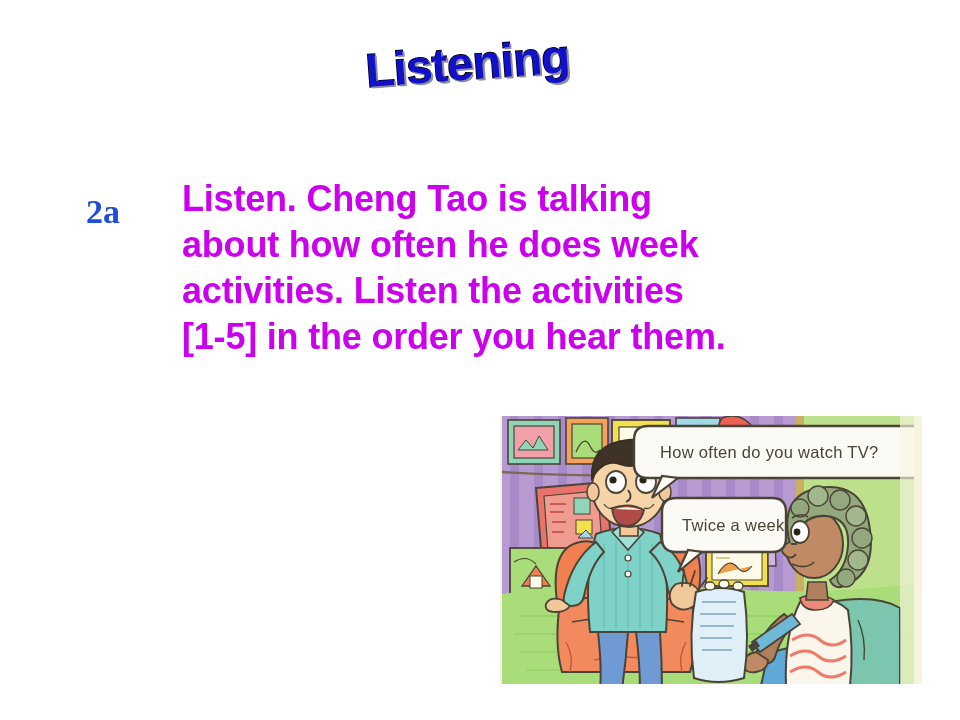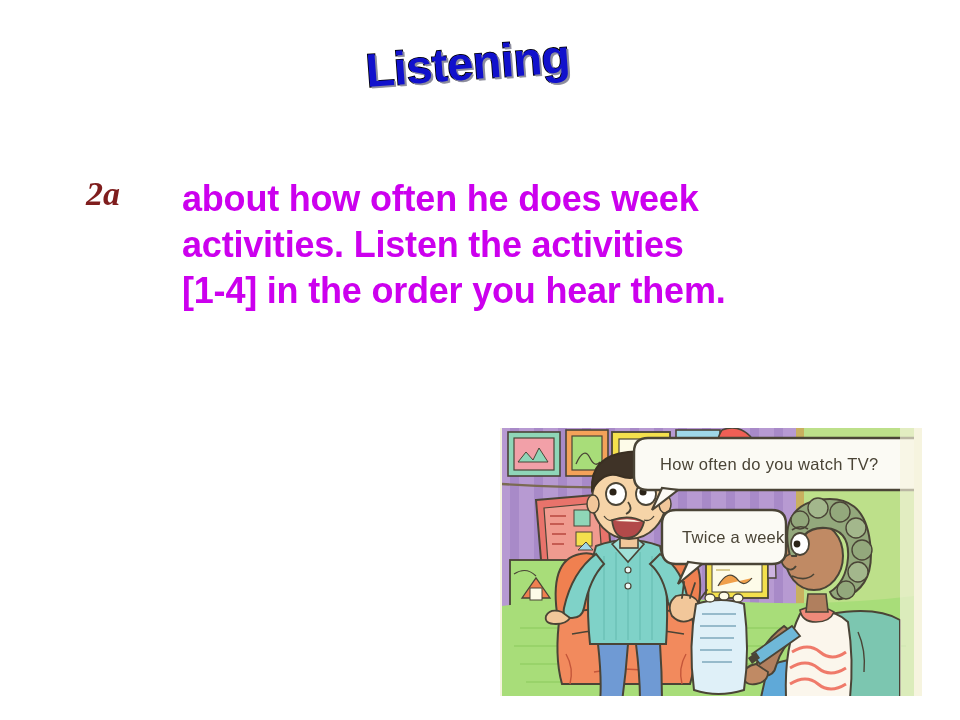--- a/index.html
+++ b/index.html
@@ -49,27 +49,26 @@
   
   .exercise {
     position: absolute;
     left: 0;
     top: 176px;
     width: 960px;
   }
   .ex-number {
     position: absolute;
     left: 86px;
-    top: 0;
+    top: 18px;
     font-family: "Liberation Serif", serif;
     font-weight: bold;
     font-size: 34px;
     line-height: 36px;
-    color: #7f1d1d;
-    font-style: italic;
+    color: #1d4ed8;
   }
   .ex-body {
     position: absolute;
     left: 182px;
     top: 0px;
     width: 760px;
   }
   .ex-line {
     font-family: "Liberation Sans", sans-serif;
     font-weight: bold;
@@ -77,21 +76,21 @@
     line-height: 46px;
     color: #cc00ee;
     white-space: nowrap;
     letter-spacing: -0.2px;
   }
 
   
   .illus {
     position: absolute;
     left: 500px;
-    top: 428px;
+    top: 416px;
     width: 422px;
     height: 278px;
     overflow: hidden;
     background: #f6f4df;
   }
   .illus svg {
     display: block;
     width: 422px;
     height: 278px;
   }
@@ -109,23 +108,24 @@
 
   <div class="title-wrap">
     <div class="title-text">Listening</div>
   </div>
 
   <div class="exercise">
 
     <div class="ex-number">2a</div>
 
     <div class="ex-body">
+      <div class="ex-line">Listen. Cheng Tao is talking</div>
       <div class="ex-line">about how often he does week</div>
       <div class="ex-line">activities. Listen the activities</div>
-      <div class="ex-line">[1-4] in the order you hear them.</div>
+      <div class="ex-line">[1-5] in the order you hear them.</div>
     </div>
 
   </div>
 
   <div class="illus">
     <svg viewBox="0 0 422 278" xmlns="http://www.w3.org/2000/svg">
 
       <defs>
         <clipPath id="frameClip">
           <rect x="2" y="0" width="412" height="272"></rect>

